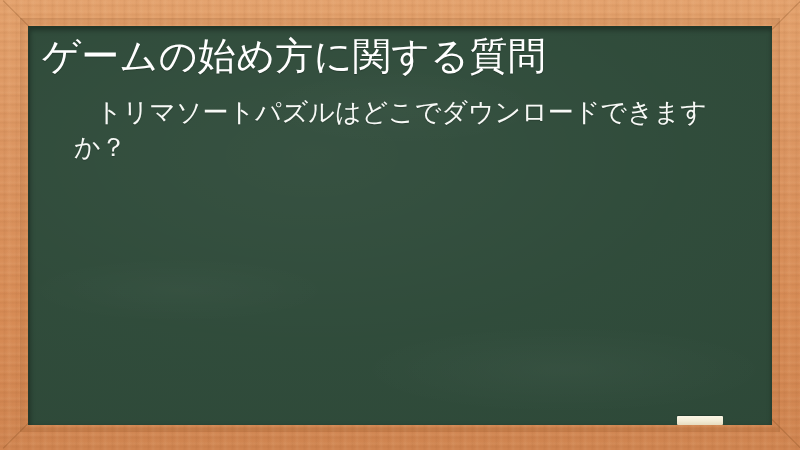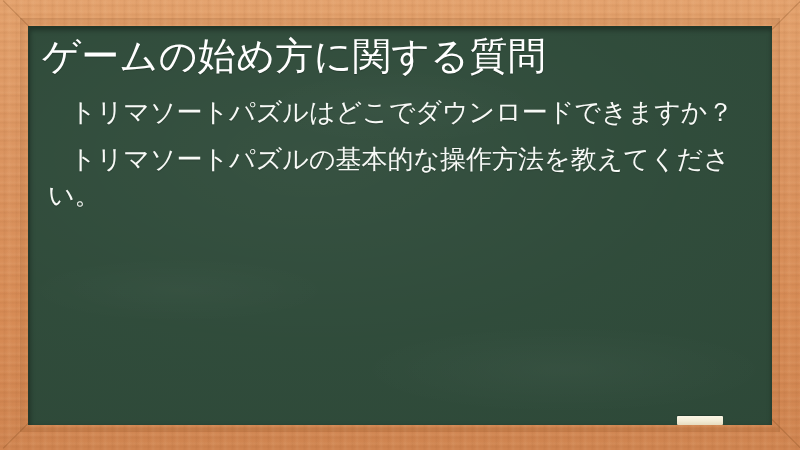--- a/index.html
+++ b/index.html
@@ -149,20 +149,21 @@
   }
 
   .question-item {
     color: #f7f9f6;
     font-size: 26px;
     font-weight: 400;
     line-height: 1.36;
     text-indent: 22px;
     margin-bottom: 12px;
     text-shadow: 0 1px 1px rgba(0, 0, 0, 0.20);
+    margin-left: 26px;
   }
   .question-item:last-child { margin-bottom: 0; }
 
   
   .chalk-stick {
     position: absolute;
     left: 647px;
     bottom: 0px;
     width: 46px;
     height: 9px;
@@ -186,21 +187,20 @@
     <div class="frame-inner-shade"></div>
   </div>
 
   <div class="board">
     <div class="board-content">
 
       <h1 class="slide-title">ゲームの始め方に関する質問</h1>
 
       <ul class="question-list">
         <li class="question-item">トリマソートパズルはどこでダウンロードできますか？</li>
-        <li class="question-item">トリマソートパズルの基本的な操作方法を教えてください。</li>
       </ul>
 
     </div>
 
     <div class="chalk-stick"></div>
   </div>
 
 </div>
 
 </body></html>

